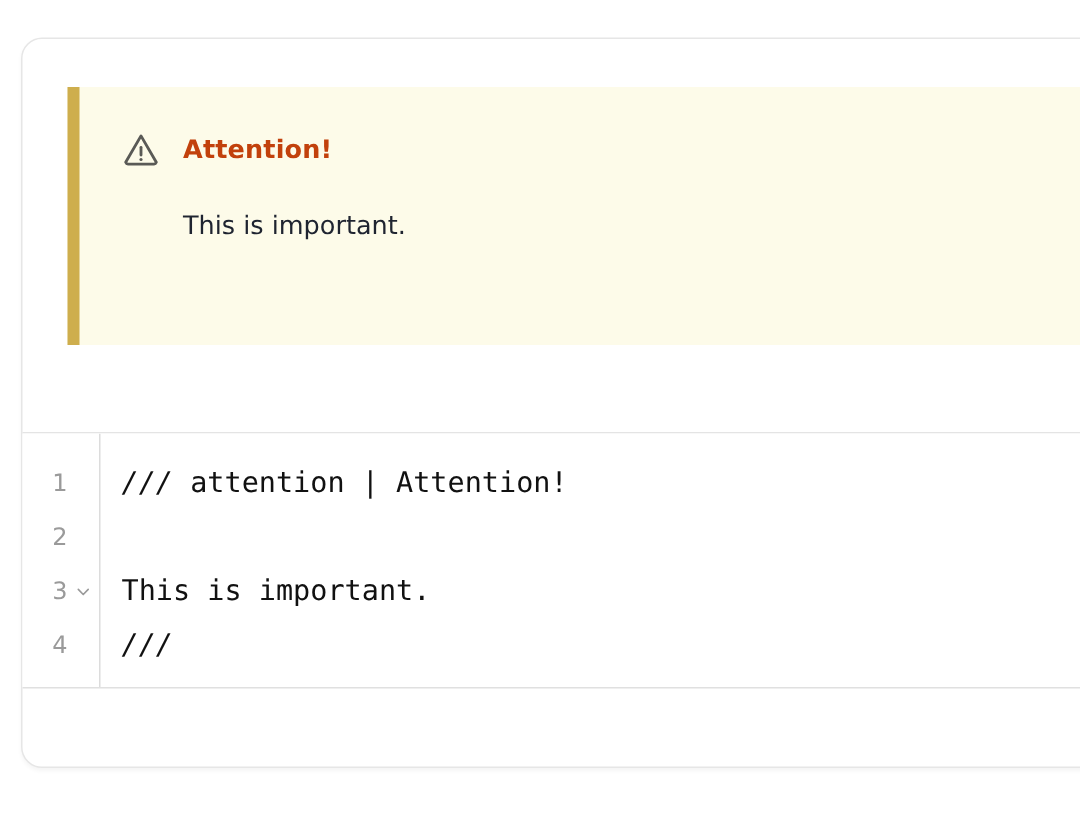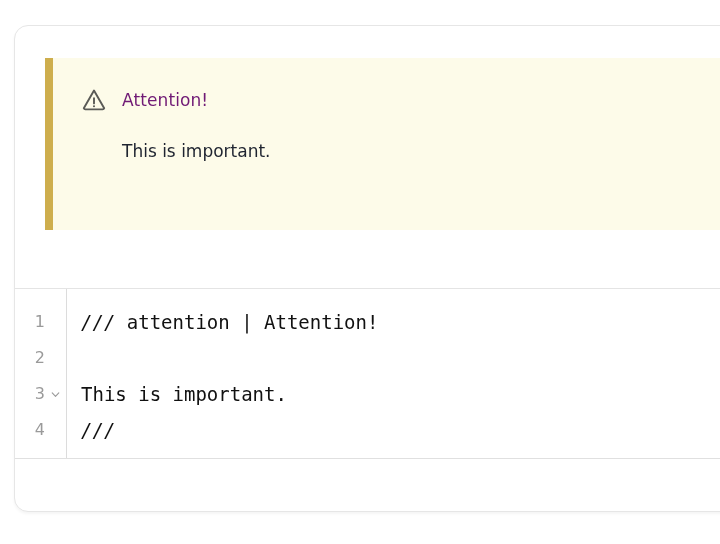--- a/index.html
+++ b/index.html
@@ -70,22 +70,22 @@
   }
   .warn-icon {
     width: 26px;
     height: 26px;
     flex: 0 0 26px;
     display: block;
   }
   .admonition-title {
     margin-left: 15px;
     font-size: 17px;
-    font-weight: normal;
-    color: #701a75;
+    font-weight: bold;
+    color: #c2410c;
     letter-spacing: 0.1px;
     line-height: 26px;
     white-space: nowrap;
   }
   .admonition-text {
     margin-top: 25px;
     margin-left: 41px;
     font-size: 17px;
     color: #1f2430;
     line-height: 26px;

